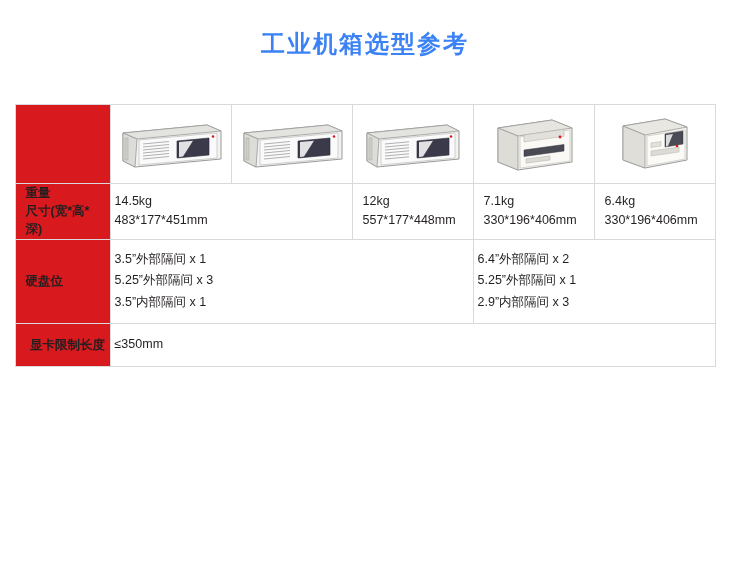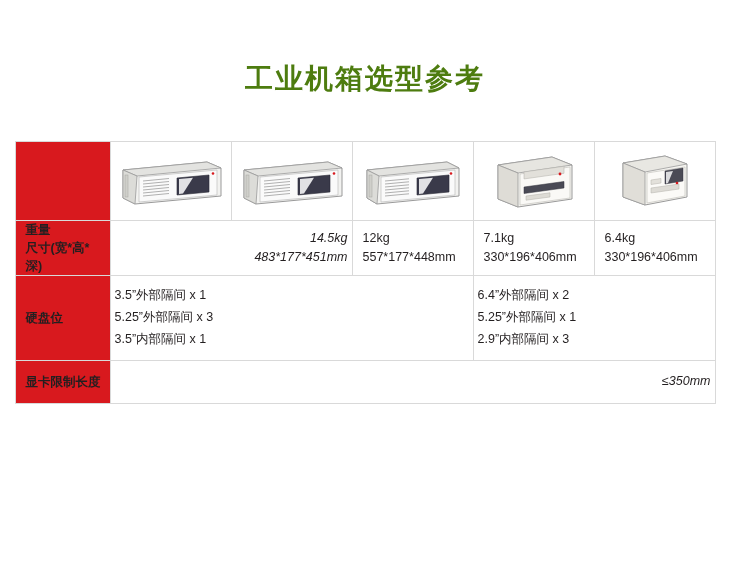--- a/index.html
+++ b/index.html
@@ -15,25 +15,25 @@
     overflow: hidden;
   }
   .page {
     position: relative;
     width: 730px;
     height: 584px;
     box-sizing: border-box;
   }
   .title {
     text-align: center;
-    font-size: 28px;
+    font-size: 24px;
     font-weight: bold;
     letter-spacing: 2px;
-    color: #4d7c0f;
-    padding-top: 62px;
+    color: #3b82f6;
+    padding-top: 30px;
     padding-bottom: 0;
     line-height: 1.2;
   }
   table.spec {
     border-collapse: collapse;
     margin: 0 auto;
     margin-top: 45px;
     width: 700px;
     table-layout: fixed;
   }
@@ -72,24 +72,23 @@
     height: 78px;
     background: #ffffff;
     text-align: center;
     vertical-align: middle;
   }
   .cell-left {
     padding: 8px 0 8px 10px !important;
     line-height: 1.55;
   }
   .cell-center {
-    text-align: right;
+    text-align: left;
     line-height: 1.55;
     padding: 8px 4px !important;
-    font-style: italic;
   }
   .cell-multi {
     line-height: 1.75;
     padding: 9px 4px !important;
     text-align: left;
   }
   .nowrap-line { white-space: nowrap; }
 
   
   .chassis-wrap {
@@ -253,19 +252,19 @@
           <div class="nowrap-line">3.5”内部隔间  x 1</div>
         </td>
         <td class="cell-multi" colspan="2">
           <div class="nowrap-line">6.4”外部隔间  x 2</div>
           <div class="nowrap-line">5.25”外部隔间  x 1</div>
           <div class="nowrap-line">2.9”内部隔间  x 3</div>
         </td>
       </tr>
 
       <tr>
-        <td class="row-label" style="height:42px;">显卡限制长度</td>
+        <td class="row-label" style="height:42px;text-align:center;">显卡限制长度</td>
         <td class="cell-center" colspan="5">≤350mm</td>
       </tr>
 
     </tbody>
   </table>
 </div>
 
 </body></html>

